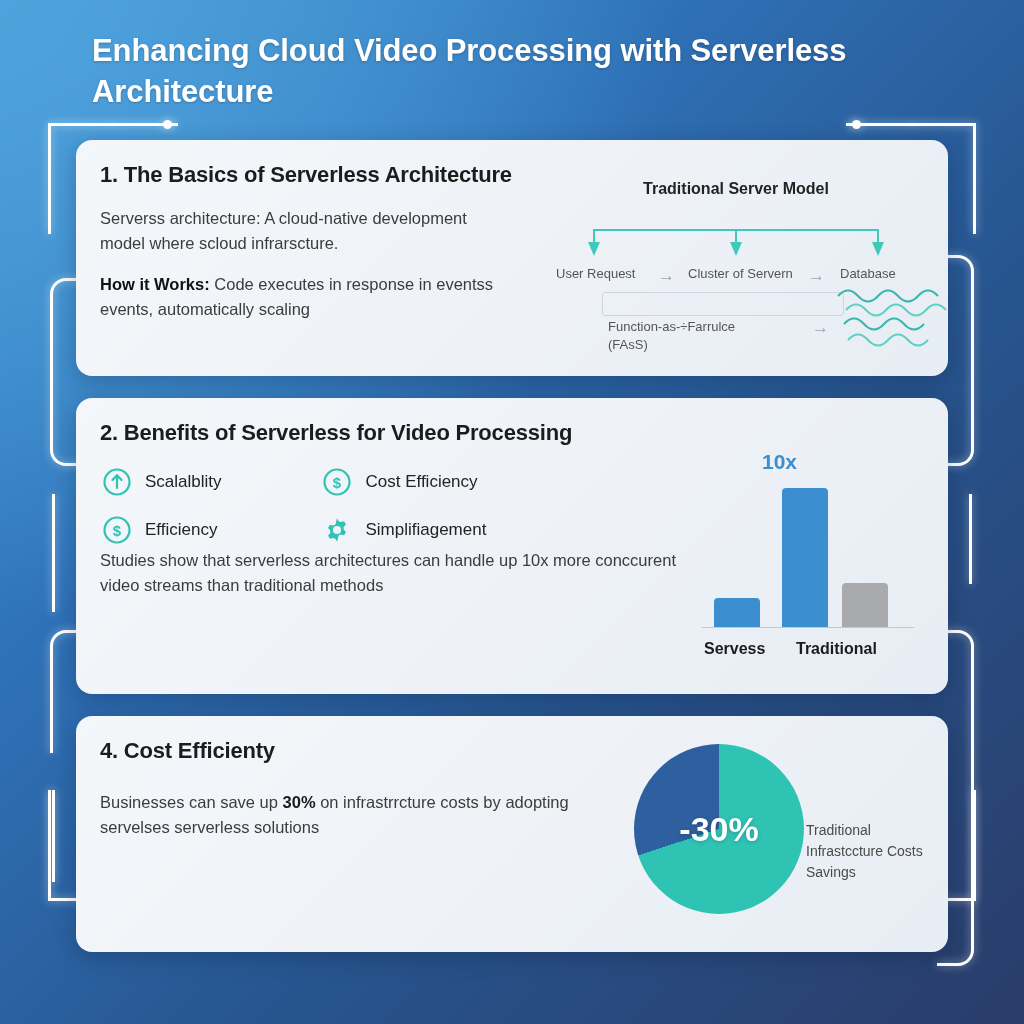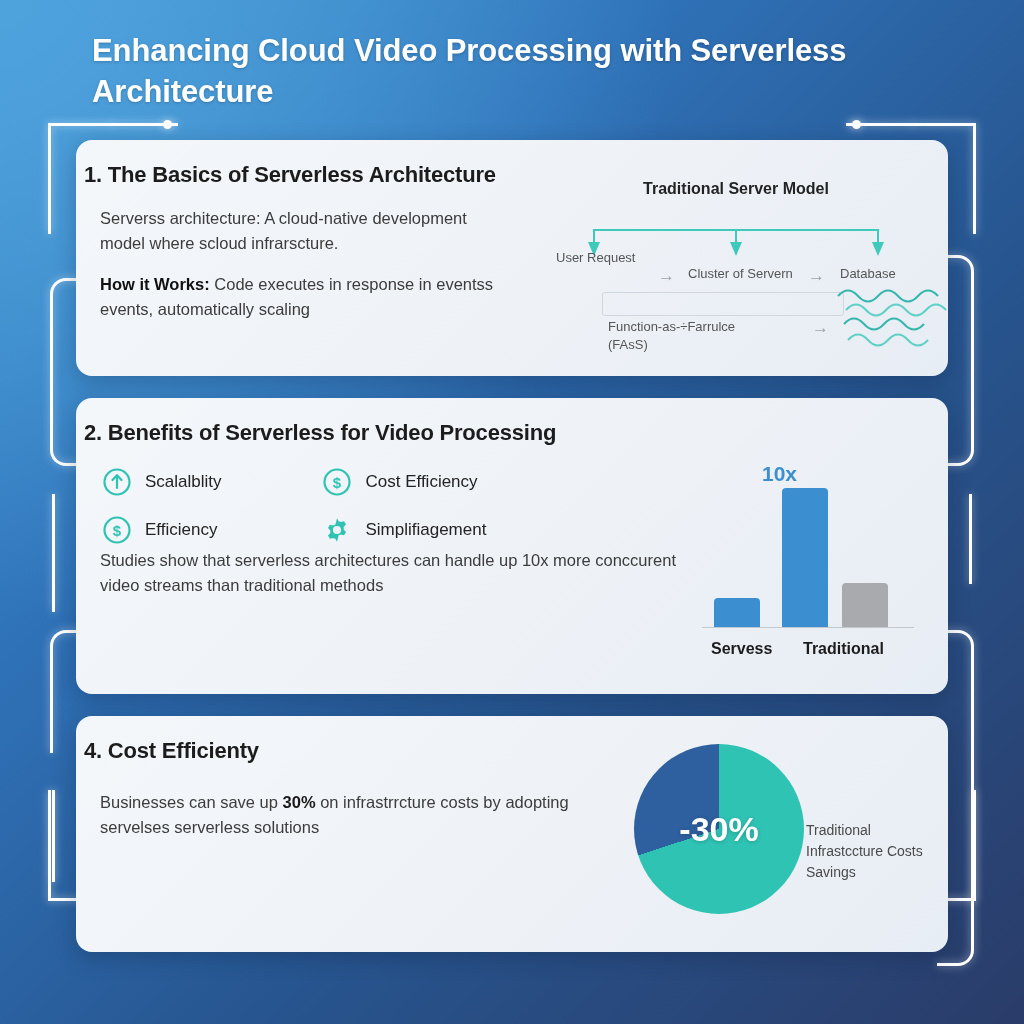--- a/index.html
+++ b/index.html
@@ -58,21 +58,21 @@
     position:absolute;left:76px;width:872px;
     border-radius:16px;
     background:linear-gradient(135deg,#f4f7fa 0%,#eef2f7 55%,#e7edf4 100%);
     box-shadow:0 6px 22px rgba(10,30,60,.28);
   }
   #card1{top:140px;height:236px;}
   #card2{top:398px;height:296px;}
   #card3{top:716px;height:236px;}
 
   .h2{
-    position:absolute;left:8px;top:22px;
+    position:absolute;left:24px;top:22px;
     color:#1c1c1c;font-size:22px;font-weight:bold;letter-spacing:-0.2px;
   }
   .body{
     color:#3c3c3c;font-size:16.5px;line-height:25px;
   }
   .body b{color:#111;font-weight:bold;}
 
   
   #s1-body{position:absolute;left:24px;top:66px;width:400px;}
   #s1-p2{margin-top:16px;}
@@ -92,21 +92,21 @@
   .bitem{display:inline-flex;align-items:center;width:216px;height:48px;vertical-align:top;}
   .bicon{width:30px;height:30px;margin-right:13px;flex:0 0 30px;}
   .blabel{font-size:17px;color:#232323;font-weight:normal;}
   #s2-note{position:absolute;left:24px;top:150px;width:580px;}
 
   
   #barchart{position:absolute;left:608px;top:48px;width:240px;height:230px;}
   .bar{position:absolute;bottom:48px;border-radius:4px 4px 0 0;}
   .baraxis{position:absolute;left:18px;bottom:48px;width:212px;height:1px;background:#c2c8d0;}
   .barval{position:absolute;font-size:21px;font-weight:bold;color:#3b8fd1;}
-  .barlbl{position:absolute;bottom:18px;font-size:16px;font-weight:bold;color:#1c1c1c;white-space:nowrap;margin-left:7px;}
+  .barlbl{position:absolute;bottom:18px;font-size:16px;font-weight:bold;color:#1c1c1c;white-space:nowrap;}
 
   
   #s3-body{position:absolute;left:24px;top:74px;width:470px;}
   #s3-body b{font-weight:bold;color:#1a1a1a;}
   #pie{position:absolute;left:558px;top:28px;width:170px;height:170px;border-radius:50%;}
   #pielabel{position:absolute;left:558px;top:28px;width:170px;height:170px;
             display:flex;align-items:center;justify-content:center;
             color:#fff;font-size:34px;font-weight:bold;
             text-shadow:0 1px 4px rgba(0,0,0,.2);}
   #pielegend{position:absolute;left:730px;top:104px;width:140px;
@@ -155,21 +155,21 @@
       <div class="dtitle">Traditional Server Model</div>
 
       <svg width="380" height="80" style="position:absolute;left:0;top:40px;">
         <path d="M48,22 L48,10 L332,10 L332,22" fill="none" stroke="#3fc9bb" stroke-width="2"></path>
         <path d="M190,10 L190,22" fill="none" stroke="#3fc9bb" stroke-width="2"></path>
         <polygon points="42,22 54,22 48,36" fill="#3fc9bb"></polygon>
         <polygon points="184,22 196,22 190,36" fill="#3fc9bb"></polygon>
         <polygon points="326,22 338,22 332,36" fill="#3fc9bb"></polygon>
       </svg>
 
-      <div class="dnode" style="left:10px;top:70px;">User Request</div>
+      <div class="dnode" style="left:10px;top:86px;">User Request</div>
       <div class="dnode" style="left:112px;top:86px;color:#9aa2ab;font-size:17px;">→</div>
       <div class="dnode" style="left:142px;top:86px;">Cluster of Servern</div>
       <div class="dnode" style="left:262px;top:86px;color:#9aa2ab;font-size:17px;">→</div>
       <div class="dnode" style="left:294px;top:86px;">Database</div>
 
       <div class="slot" style="left:56px;top:112px;width:240px;"></div>
 
       <svg width="130" height="50" style="position:absolute;left:290px;top:100px;">
         <path d="M2,16 q10,-11 20,0 t20,0 t20,0 t20,0 t20,0" fill="none" stroke="#35b7ad" stroke-width="2"></path>
         <path d="M10,30 q10,-11 20,0 t20,0 t20,0 t20,0 t20,0" fill="none" stroke="#5fd0c6" stroke-width="2"></path>
@@ -230,21 +230,21 @@
             <circle cx="15" cy="15" r="4.1" fill="#eef2f7"></circle>
           </svg>
         </span>
         <span class="blabel">Simplifiagement</span>
       </div>
     </div>
 
     <div class="body" id="s2-note">Studies show that serverless architectures can handle up 10x more conccurent video streams than traditional methods</div>
 
     <div id="barchart">
-      <div class="barval" style="left:78px;top:16px;">10x</div>
+      <div class="barval" style="left:78px;top:4px;">10x</div>
       <div class="bar" style="left:30px;width:46px;height:30px;background:#3b8fd1;"></div>
       <div class="bar" style="left:98px;width:46px;height:140px;background:#3b8fd1;"></div>
       <div class="bar" style="left:158px;width:46px;height:45px;background:#a8aaad;"></div>
       <div class="baraxis"></div>
       <div class="barlbl" style="left:20px;">Servess</div>
       <div class="barlbl" style="left:112px;">Traditional</div>
     </div>
   </div>
 
   <div class="card" id="card3">

